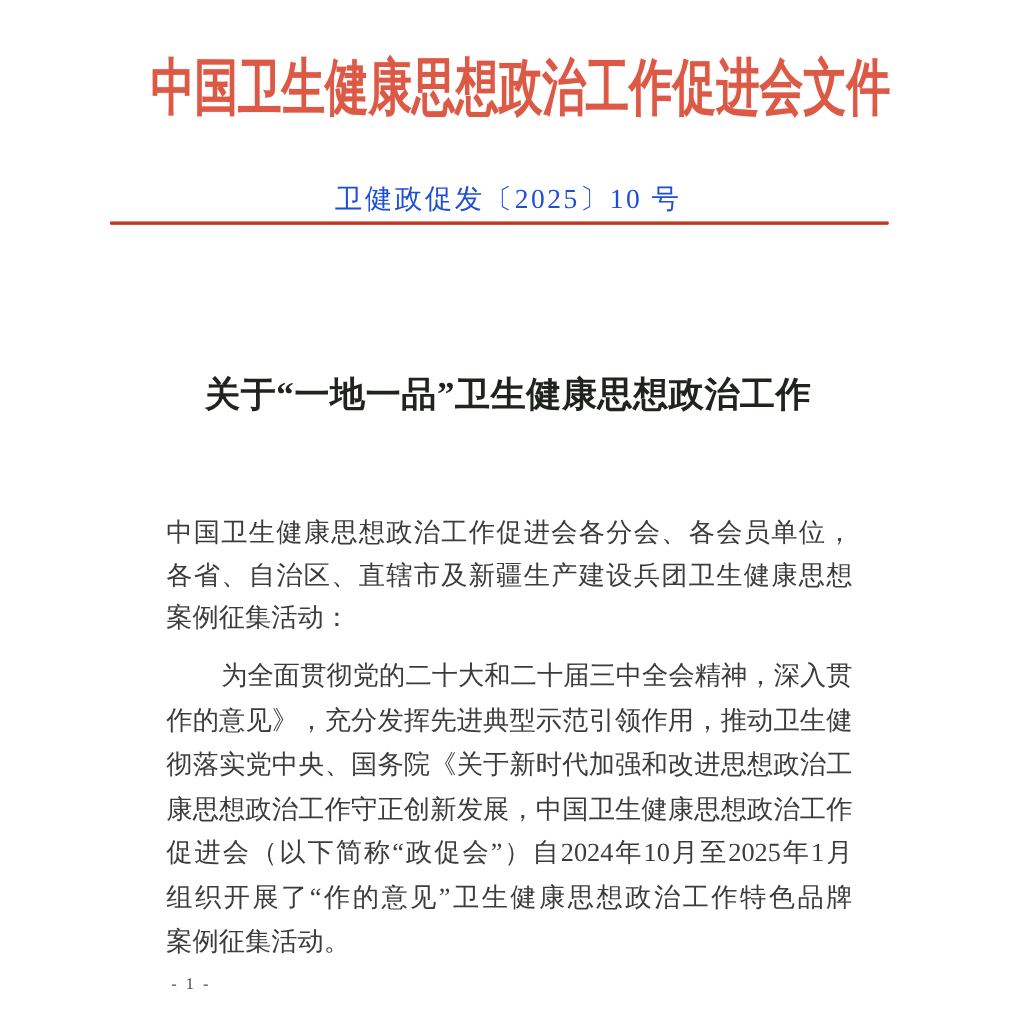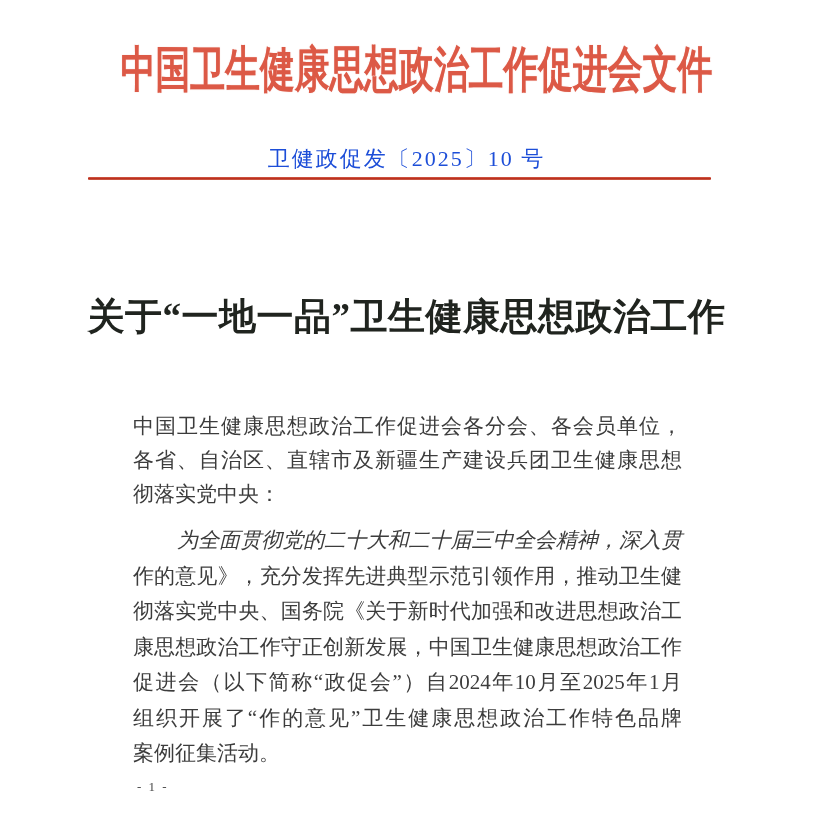--- a/index.html
+++ b/index.html
@@ -56,21 +56,21 @@
     border-radius: 1px;
   }
   .doc-title {
     position: absolute;
     top: 293px;
     left: 0;
     width: 100%;
     text-align: center;
     font-weight: bold;
     color: #20241f;
-    font-size: 37px;
+    font-size: 28px;
     line-height: 48px;
     letter-spacing: 0.5px;
   }
   .body-block {
     position: absolute;
     top: 409px;
     left: 133px;
     width: 549px;
     color: #3c3c3c;
     font-size: 21px;
@@ -81,21 +81,20 @@
   .line {
     white-space: nowrap;
   }
   .line.fill {
     white-space: normal;
     text-align: justify;
     text-align-last: justify;
   }
   .line.indent {
     padding-left: 44px;
-    font-style: italic;
   }
   .page-number {
     position: absolute;
     top: 779px;
     left: 137px;
     font-size: 13px;
     letter-spacing: 2px;
     color: #4a4a4a;
     font-family: "Liberation Serif", "DejaVu Serif", serif;
   }
@@ -114,21 +113,21 @@
   <div class="red-rule"></div>
 
   <div class="doc-title">
     <div>关于“一地一品”卫生健康思想政治工作</div>
   </div>
 
   <div class="body-block">
     <div class="para1">
       <div class="line fill">中国卫生健康思想政治工作促进会各分会、各会员单位，</div>
       <div class="line fill">各省、自治区、直辖市及新疆生产建设兵团卫生健康思想</div>
-      <div class="line">彻落实党中央：</div>
+      <div class="line">案例征集活动：</div>
     </div>
     <div class="para2">
       <div class="line fill indent">为全面贯彻党的二十大和二十届三中全会精神，深入贯</div>
       <div class="line fill">作的意见》，充分发挥先进典型示范引领作用，推动卫生健</div>
       <div class="line fill">彻落实党中央、国务院《关于新时代加强和改进思想政治工</div>
       <div class="line fill">康思想政治工作守正创新发展，中国卫生健康思想政治工作</div>
       <div class="line fill">促进会（以下简称“政促会”）自2024年10月至2025年1月</div>
       <div class="line fill">组织开展了“作的意见”卫生健康思想政治工作特色品牌</div>
       <div class="line">案例征集活动。</div>
     </div>

